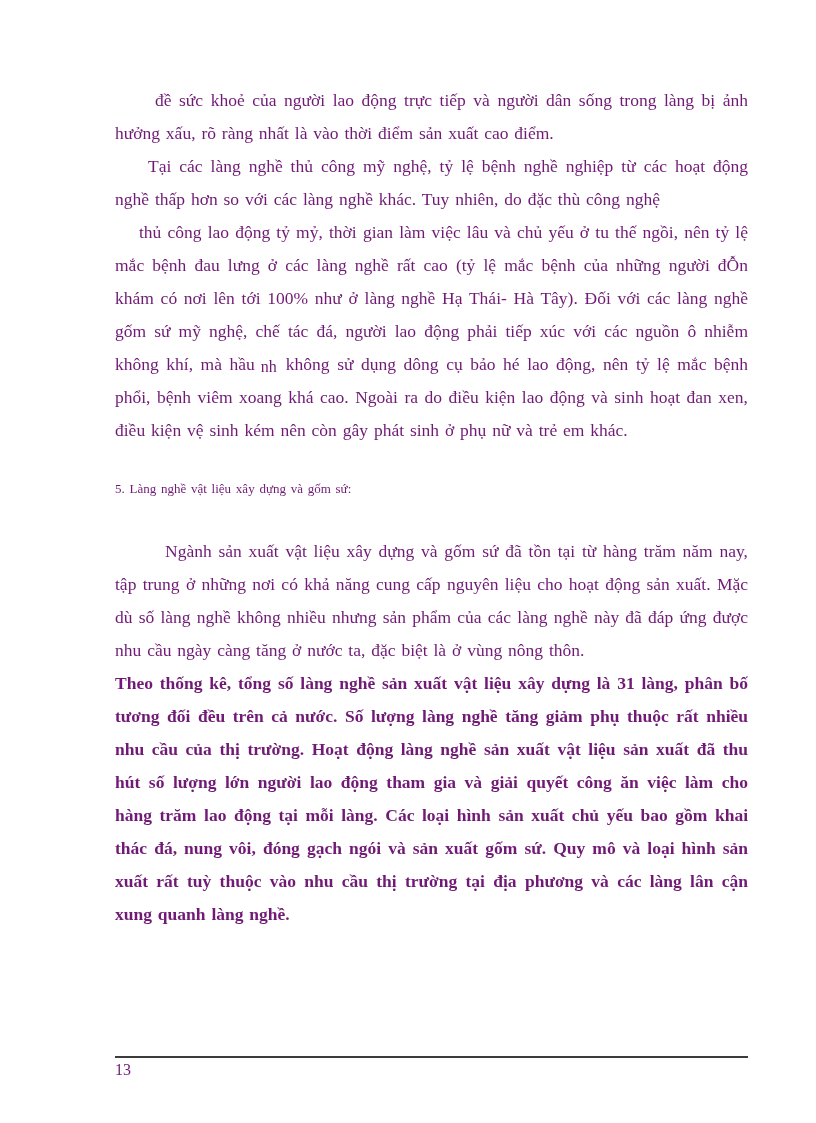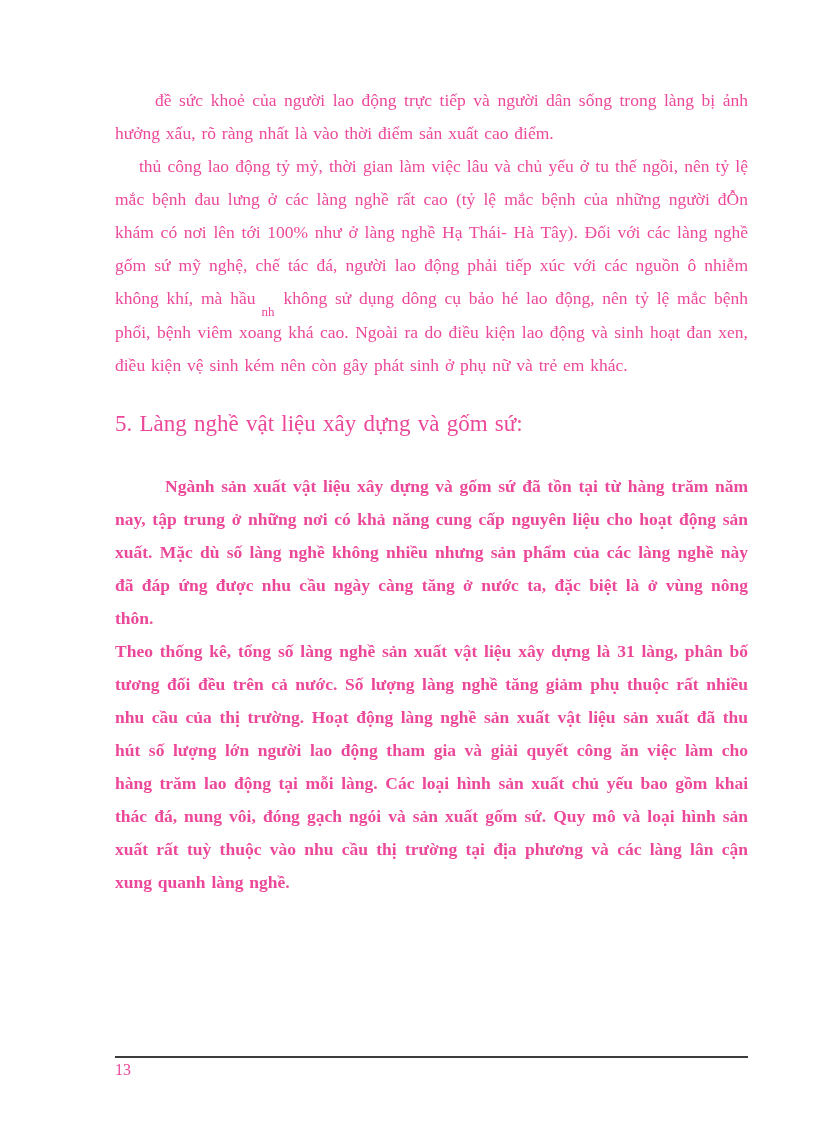--- a/index.html
+++ b/index.html
@@ -7,53 +7,53 @@
     padding: 0;
     background: #ffffff;
   }
   .page {
     position: relative;
     width: 816px;
     height: 1123px;
     background: #ffffff;
     overflow: hidden;
     font-family: "Liberation Serif", "DejaVu Serif", serif;
-    color: #ec4899;
+    color: #701a75;
   }
   .content {
     position: absolute;
     left: 115px;
     top: 84px;
     width: 633px;
     font-size: 17.5px;
     line-height: 33px;
     text-align: justify;
     word-spacing: 1.5px;
   }
   .para {
     margin: 0;
     padding: 0;
   }
   .indent-40 { text-indent: 40px; }
   .indent-33 { text-indent: 33px; }
   .indent-24 { text-indent: 24px; }
-  .indent-50 { text-indent: 50px; font-weight: bold; }
+  .indent-50 { text-indent: 50px; }
   .no-indent { text-indent: 0; font-weight: bold; }
   .heading {
     margin: 25px 0 30px 0;
     padding: 0;
-    font-size: 23px;
+    font-size: 13px;
     line-height: 33px;
     font-weight: normal;
     text-align: left;
   }
   .sub-small {
-    font-size: 13px;
+    font-size: 16px;
     position: relative;
-    top: 12px;
+    top: 2px;
     margin: 0 9px 0 6px;
     white-space: nowrap;
   }
   .footer {
     position: absolute;
     left: 115px;
     top: 1056px;
     width: 633px;
   }
   .footer-rule {
@@ -66,20 +66,21 @@
     font-size: 16px;
     line-height: 20px;
   }
 </style>
 </head>
 <body>
 
 <div class="page">
   <div class="content">
     <p class="para indent-40">đề sức khoẻ của người lao động trực tiếp và người dân sống trong làng bị ảnh hưởng xấu, rõ ràng nhất là vào thời điểm sản xuất cao điểm.</p>
+    <p class="para indent-33">Tại các làng nghề thủ công mỹ nghệ, tỷ lệ bệnh nghề nghiệp từ các hoạt động nghề thấp hơn so với các làng nghề khác. Tuy nhiên, do đặc thù công nghệ</p>
     <p class="para indent-24"><span>thủ công lao động tỷ mỷ, thời gian làm việc lâu và chủ yếu ở tu thế ngồi, nên tỷ lệ mắc bệnh đau lưng ở các làng nghề rất cao (tỷ lệ mắc bệnh của những người đỖn khám có nơi lên tới 100% như ở làng nghề Hạ Thái- Hà Tây). Đối với các làng nghề gốm sứ mỹ nghệ, chế tác đá, người lao động phải tiếp xúc với các nguồn ô nhiễm không khí, mà hầu</span><span class="sub-small">nh</span><span>không sử dụng dông cụ bảo hé lao động, nên tỷ lệ mắc bệnh phổi, bệnh viêm xoang khá cao. Ngoài ra do điều kiện lao động và sinh hoạt đan xen, điều kiện vệ sinh kém nên còn gây phát sinh ở phụ nữ và trẻ em khác.</span></p>
     <h2 class="heading">5. Làng nghề vật liệu xây dựng và gốm sứ:</h2>
     <p class="para indent-50">Ngành sản xuất vật liệu xây dựng và gốm sứ đã tồn tại từ hàng trăm năm nay, tập trung ở những nơi có khả năng cung cấp nguyên liệu cho hoạt động sản xuất. Mặc dù số làng nghề không nhiều nhưng sản phẩm của các làng nghề này đã đáp ứng được nhu cầu ngày càng tăng ở nước ta, đặc biệt là ở vùng nông thôn.</p>
     <p class="para no-indent">Theo thống kê, tổng số làng nghề sản xuất vật liệu xây dựng là 31 làng, phân bố tương đối đều trên cả nước. Số lượng làng nghề tăng giảm phụ thuộc rất nhiều nhu cầu của thị trường. Hoạt động làng nghề sản xuất vật liệu sản xuất đã thu hút số lượng lớn người lao động tham gia và giải quyết công ăn việc làm cho hàng trăm lao động tại mỗi làng. Các loại hình sản xuất chủ yếu bao gồm khai thác đá, nung vôi, đóng gạch ngói và sản xuất gốm sứ. Quy mô và loại hình sản xuất rất tuỳ thuộc vào nhu cầu thị trường tại địa phương và các làng lân cận xung quanh làng nghề.</p>
   </div>
 
   <div class="footer">
     <div class="footer-rule"></div>
     <div class="page-number">13</div>
   </div>

